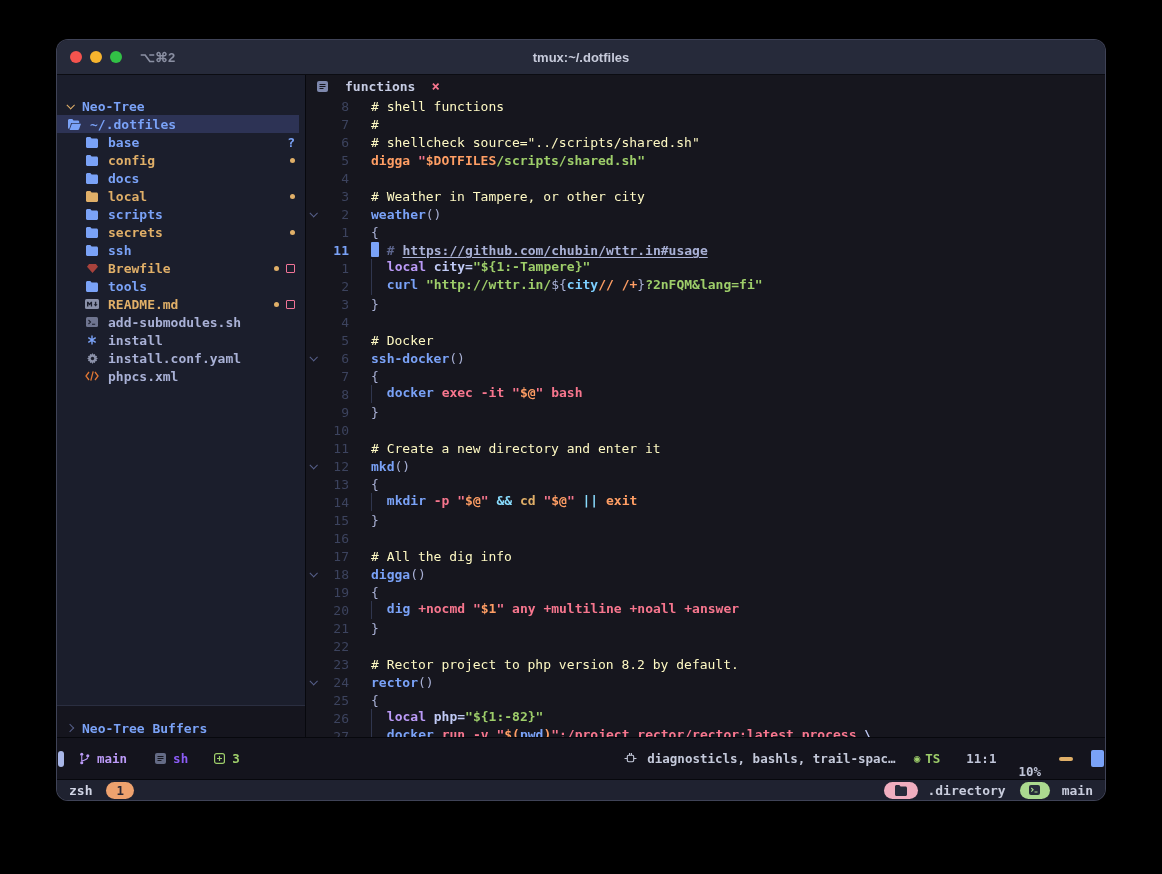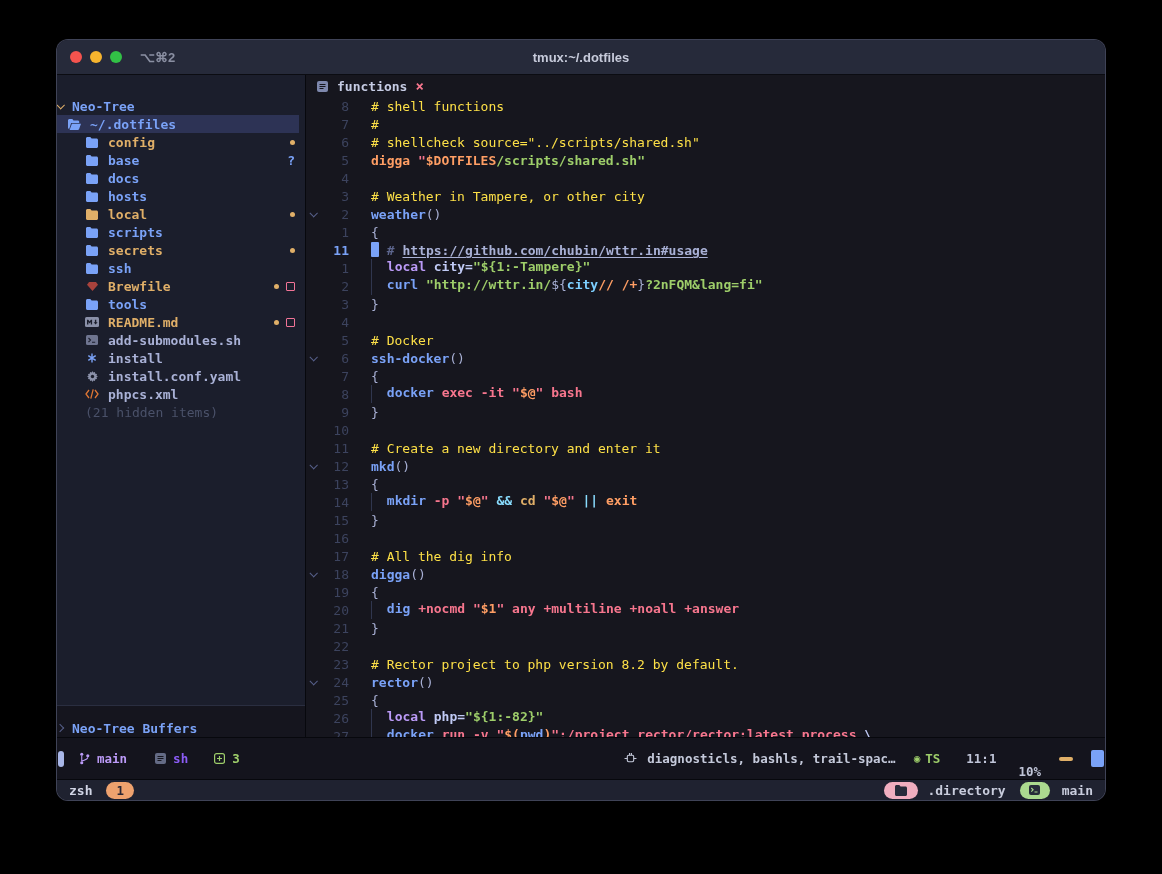--- a/index.html
+++ b/index.html
@@ -20,54 +20,54 @@
   .tb-title{position:absolute;left:0;right:0;text-align:center;color:#c7cbdb;
             font:700 13px "Liberation Sans",sans-serif;pointer-events:none;}
   
   .main{flex:1;display:flex;min-height:0;}
   .sidebar{flex:0 0 248px;width:248px;background:#1b1e2c;border-right:1px solid #07080d;
            display:flex;flex-direction:column;}
   .tree{flex:1;padding-top:22px;overflow:hidden;}
   .tree-row{height:18px;display:flex;align-items:center;font-size:13px;font-weight:700;
             color:#7aa2f7;}
   .tree-row .lbl{margin-left:9px;white-space:pre;}
-  .tree-row.hd{}
+  .tree-row.hd{padding-left:10px;}
   .tree-row.root{padding-left:10px;background:#2d3355;width:232px;color:#7aa2f7;}
   .tree-row.item{padding-left:28px;}
   .tree-row.hidden-row{padding-left:28px;color:#4a5169;font-weight:400;}
   .badges{margin-left:auto;display:flex;align-items:center;gap:7px;padding-right:10px;}
   .badge-dot{width:5px;height:5px;border-radius:50%;background:#e0af68;}
   .badge-sq{width:7px;height:7px;border:1.5px solid #f17497;border-radius:1px;}
   .badge-q{color:#7aa2f7;font-weight:800;font-size:13px;}
   .chev{width:5px;height:5px;border-right:1.6px solid;border-bottom:1.6px solid;
         display:inline-block;transform:rotate(45deg) translateY(-1px);}
   .chev.right{transform:rotate(-45deg);}
   .ic{display:inline-flex;align-items:center;justify-content:center;width:14px;}
   .buffers{flex:0 0 31px;background:#15151e;border-top:1px solid #2a2e40;display:flex;
            align-items:flex-end;}
   .buffers .tree-row{width:100%;}
   .buffers .chev{color:#565f89;}
   
   .editor{flex:1;min-width:0;background:#16161e;display:flex;flex-direction:column;}
   .tabline{flex:0 0 22px;display:flex;align-items:center;padding-left:9px;}
-  .tab{display:flex;align-items:center;gap:8px;}
+  .tab{display:flex;align-items:center;gap:16px;}
   .tab-label{color:#c6cce4;font-size:13px;font-weight:700;}
   .tab-close{color:#f7768e;font-size:14px;font-weight:700;line-height:1;}
   .code{flex:1;}
   .code-line{height:18px;display:flex;align-items:center;font-size:13px;}
   .fold-col{flex:0 0 14px;display:flex;align-items:center;justify-content:center;color:#565f89;}
   .line-num{flex:0 0 29px;text-align:right;color:#3c435e;font-weight:400;}
   .line-num.cur{color:#7aa2f7;font-weight:800;}
   .line-text{white-space:pre;margin-left:22px;font-weight:700;color:#a9b1d6;}
   .cursor{display:inline-block;width:8px;height:15px;background:#7aa2f7;border-radius:1px;
           vertical-align:-2px;}
   .indent-guide{display:inline-block;width:8px;height:18px;vertical-align:top;
                 border-left:1px solid #30364e;box-sizing:border-box;}
   
-  .t-c{color:#fde047;font-weight:400;}
+  .t-c{color:#fef9c3;font-weight:400;}
   .t-cb{color:#5d668e;font-weight:800;}
   .t-u{color:#a9b1d6;font-weight:800;text-decoration:underline;text-underline-offset:2px;}
   .t-b{color:#7aa2f7;}
   .t-p{color:#bb9af7;}
   .t-g{color:#9ece6a;}
   .t-o{color:#ff9e64;}
   .t-y{color:#e0af68;}
   .t-r{color:#f7768e;}
   .t-t{color:#89ddff;}
   .t-cy{color:#7dcfff;}
@@ -130,52 +130,43 @@
               </svg>
             </span>
             <span class="lbl">~/.dotfiles</span>
           </div>
           <div class="tree-row item">
             <span class="ic" style="color: rgb(122, 162, 247);">
               <svg width="12" height="11" viewBox="0 0 12 11">
                 <path fill="currentColor" d="M0 1.5C0 .7.7 0 1.5 0h2.8l1.3 1.6h4.9c.8 0 1.5.7 1.5 1.5v6.4c0 .8-.7 1.5-1.5 1.5h-9C.7 11 0 10.3 0 9.5z"></path>
               </svg>
             </span>
+            <span class="lbl" style="color: rgb(122, 162, 247);">base</span>
+            <span class="badges">
+              <span class="badge-q">?</span>
+            </span>
+          </div>
+          <div class="tree-row item">
+            <span class="ic" style="color: rgb(122, 162, 247);">
+              <svg width="12" height="11" viewBox="0 0 12 11">
+                <path fill="currentColor" d="M0 1.5C0 .7.7 0 1.5 0h2.8l1.3 1.6h4.9c.8 0 1.5.7 1.5 1.5v6.4c0 .8-.7 1.5-1.5 1.5h-9C.7 11 0 10.3 0 9.5z"></path>
+              </svg>
+            </span>
             <span class="lbl" style="color: rgb(224, 175, 104);">config</span>
             <span class="badges">
               <span class="badge-dot"></span>
             </span>
           </div>
           <div class="tree-row item">
             <span class="ic" style="color: rgb(122, 162, 247);">
               <svg width="12" height="11" viewBox="0 0 12 11">
                 <path fill="currentColor" d="M0 1.5C0 .7.7 0 1.5 0h2.8l1.3 1.6h4.9c.8 0 1.5.7 1.5 1.5v6.4c0 .8-.7 1.5-1.5 1.5h-9C.7 11 0 10.3 0 9.5z"></path>
               </svg>
             </span>
-            <span class="lbl" style="color: rgb(122, 162, 247);">base</span>
-            <span class="badges">
-              <span class="badge-q">?</span>
-            </span>
-          </div>
-          <div class="tree-row item">
-            <span class="ic" style="color: rgb(122, 162, 247);">
-              <svg width="12" height="11" viewBox="0 0 12 11">
-                <path fill="currentColor" d="M0 1.5C0 .7.7 0 1.5 0h2.8l1.3 1.6h4.9c.8 0 1.5.7 1.5 1.5v6.4c0 .8-.7 1.5-1.5 1.5h-9C.7 11 0 10.3 0 9.5z"></path>
-              </svg>
-            </span>
             <span class="lbl" style="color: rgb(122, 162, 247);">docs</span>
-            <span class="badges"></span>
-          </div>
-          <div class="tree-row item">
-            <span class="ic" style="color: rgb(122, 162, 247);">
-              <svg width="12" height="11" viewBox="0 0 12 11">
-                <path fill="currentColor" d="M0 1.5C0 .7.7 0 1.5 0h2.8l1.3 1.6h4.9c.8 0 1.5.7 1.5 1.5v6.4c0 .8-.7 1.5-1.5 1.5h-9C.7 11 0 10.3 0 9.5z"></path>
-              </svg>
-            </span>
-            <span class="lbl" style="color: rgb(122, 162, 247);">hosts</span>
             <span class="badges"></span>
           </div>
           <div class="tree-row item">
             <span class="ic" style="color: rgb(224, 175, 104);">
               <svg width="12" height="11" viewBox="0 0 12 11">
                 <path fill="currentColor" d="M0 1.5C0 .7.7 0 1.5 0h2.8l1.3 1.6h4.9c.8 0 1.5.7 1.5 1.5v6.4c0 .8-.7 1.5-1.5 1.5h-9C.7 11 0 10.3 0 9.5z"></path>
               </svg>
             </span>
             <span class="lbl" style="color: rgb(224, 175, 104);">local</span>
             <span class="badges">
@@ -275,23 +266,20 @@
             <span class="badges"></span>
           </div>
           <div class="tree-row item">
             <span class="ic" style="color: rgb(222, 118, 52);">
               <svg width="14" height="10" viewBox="0 0 14 10">
                 <path d="M4 1 1 5l3 4M10 1l3 4-3 4M8.2.3 5.8 9.7" stroke="currentColor" stroke-width="1.3" fill="none"></path>
               </svg>
             </span>
             <span class="lbl" style="color: rgb(169, 177, 214);">phpcs.xml</span>
             <span class="badges"></span>
-          </div>
-          <div class="tree-row hidden-row">
-            <span>(21 hidden items)</span>
           </div>
         </div>
       <div class="buffers">
         <div class="tree-row hd">
           <span class="chev right"></span>
           <span class="lbl">Neo-Tree Buffers</span>
         </div>
       </div>
     </div>
 

